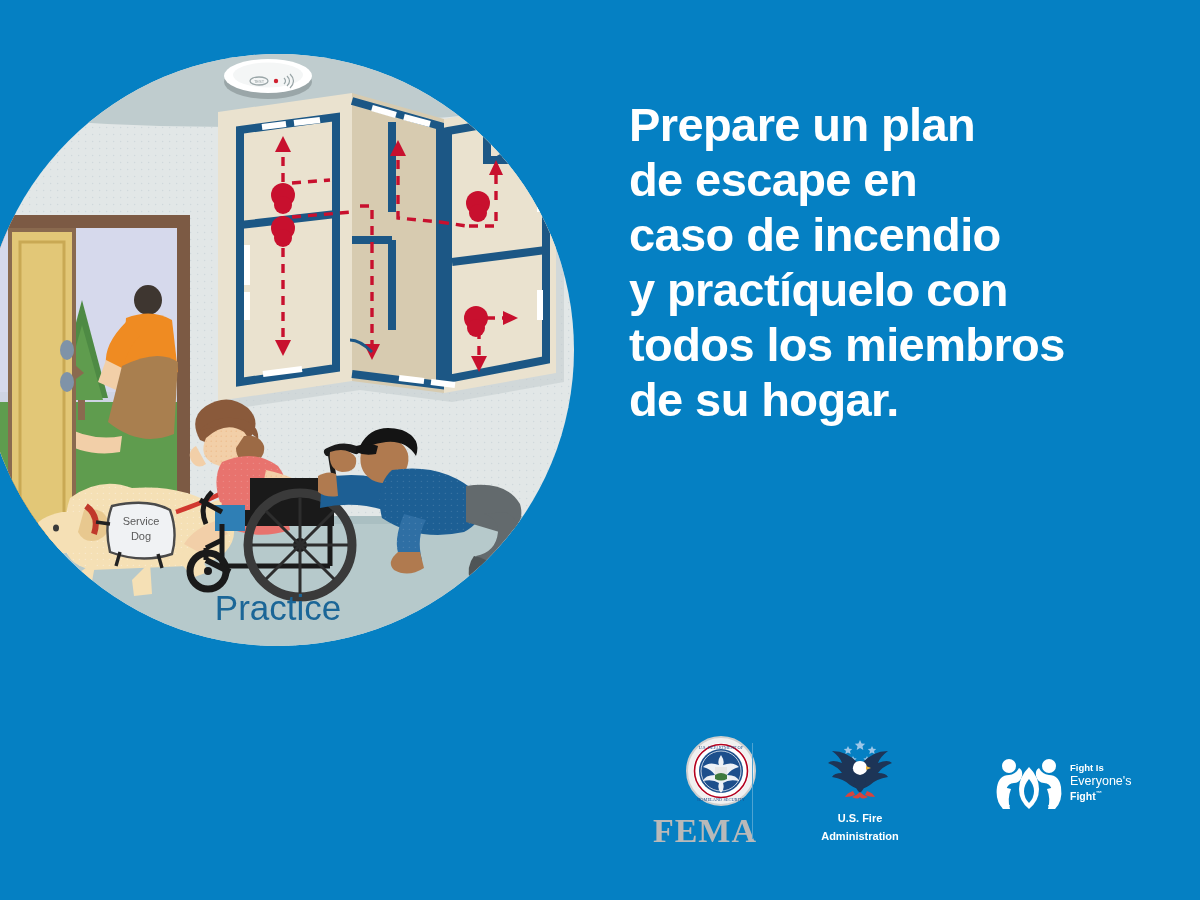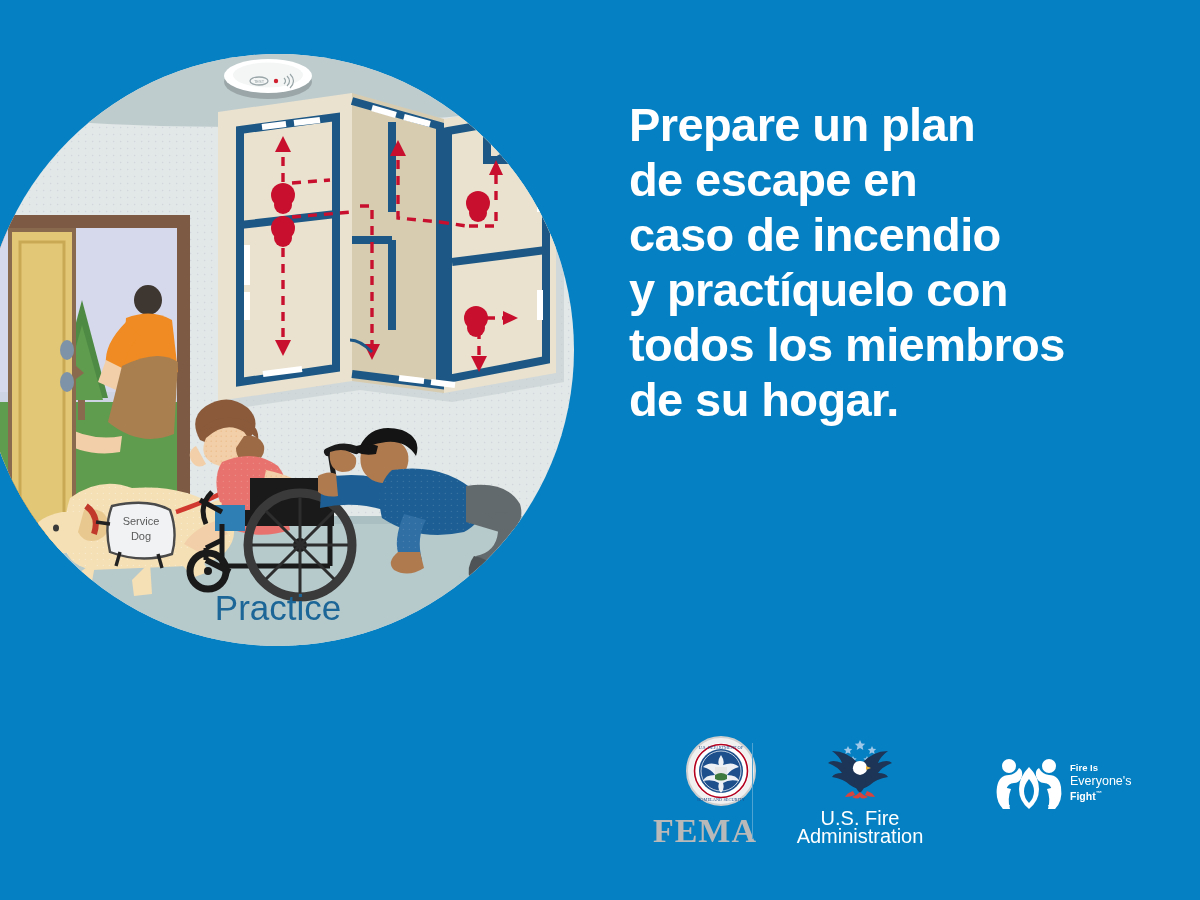--- a/index.html
+++ b/index.html
@@ -34,22 +34,22 @@
   .fema-logo{left:12px;top:0;width:145px;text-align:right;}
   .fema-word{
     color:#b9b9b9;font-family:"Liberation Serif", serif;font-weight:bold;
     font-size:34px;letter-spacing:1px;margin-top:2px;line-height:36px;
   }
   .divider{
     position:absolute;left:152px;top:8px;width:1px;height:96px;background:#4ea3d2;
   }
   .usfa-logo{left:180px;top:2px;width:160px;text-align:center;}
   .usfa-word{
-    color:#ffffff;font-size:20px;line-height:18px;margin-top:2px;
-    font-family:"Liberation Sans", sans-serif;font-weight:normal;
+    color:#ffffff;font-size:11px;line-height:18px;margin-top:2px;
+    font-family:"Liberation Sans", sans-serif;font-weight:bold;
   }
   .fief-logo{left:395px;top:18px;width:200px;}
   .fief-flex{display:flex;align-items:center;gap:7px;}
   .fief-text{color:#ffffff;font-size:10.5px;line-height:12.5px;font-weight:bold;}
   .fief-l1{font-size:9.5px;font-weight:bold;}
   .fief-l2{font-size:12.5px;font-weight:normal;}
   .fief-l3{font-size:10.5px;font-weight:bold;}
   .tm{font-size:6px;vertical-align:super;}
 </style>
 </head>
@@ -417,21 +417,21 @@
           <path d="M8 56 q-4 -12 0 -22 l8 2 q-4 10 -1 20 z" fill="#ffffff"></path>
 
           <circle cx="54" cy="13" r="7" fill="#ffffff"></circle>
           <path d="M54 22 q10 0 12 12 q2 14 -6 22 l-7 -3 q6 -8 4 -16 q-2 -7 -8 -7 q-6 0 -8 -7 q-1 -6 3 -8 q3 6 10 7 z" fill="#ffffff"></path>
           <path d="M60 56 q4 -12 0 -22 l-8 2 q4 10 1 20 z" fill="#ffffff"></path>
 
           <path d="M34 14 q10 10 10 22 q0 12 -10 20 q-10 -8 -10 -20 q0 -12 10 -22 z" fill="#ffffff"></path>
           <path d="M34 26 q5 6 5 12 q0 7 -5 12 q-5 -5 -5 -12 q0 -6 5 -12 z" fill="#0580c3"></path>
         </svg>
         <div class="fief-text">
-          <div class="fief-l1">Fire Is</div>
+          <div class="fief-l1">Fight Is</div>
           <div class="fief-l2">Everyone's</div>
           <div class="fief-l3"><span>Fight</span><span class="tm">™</span></div>
         </div>
       </div>
     </div>
 
   </div>
 </div>
 
 </body></html>

